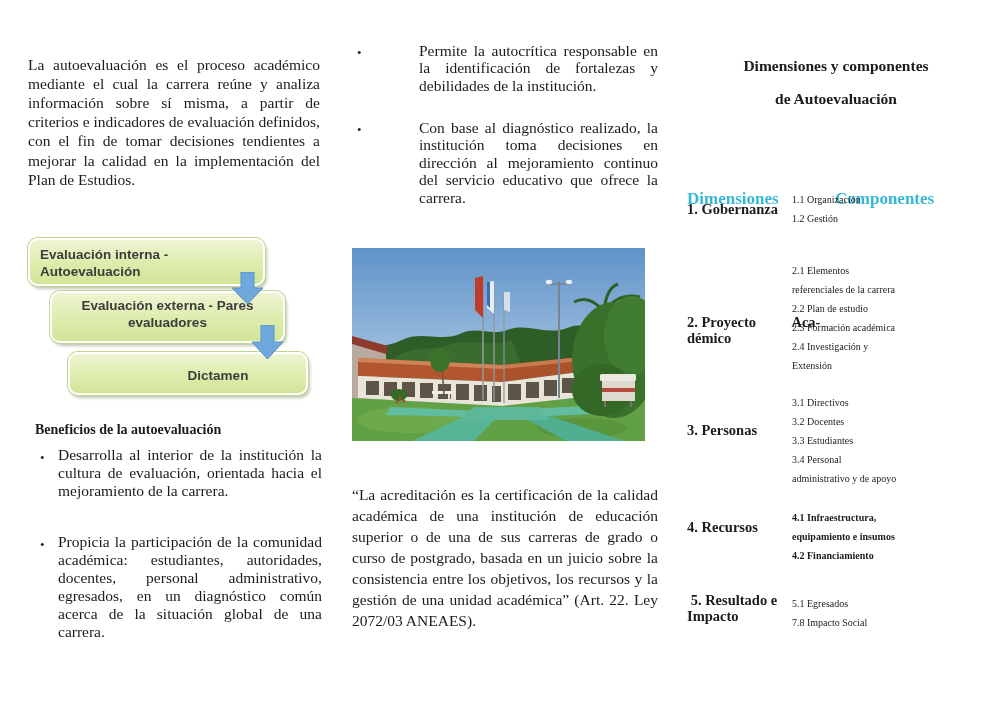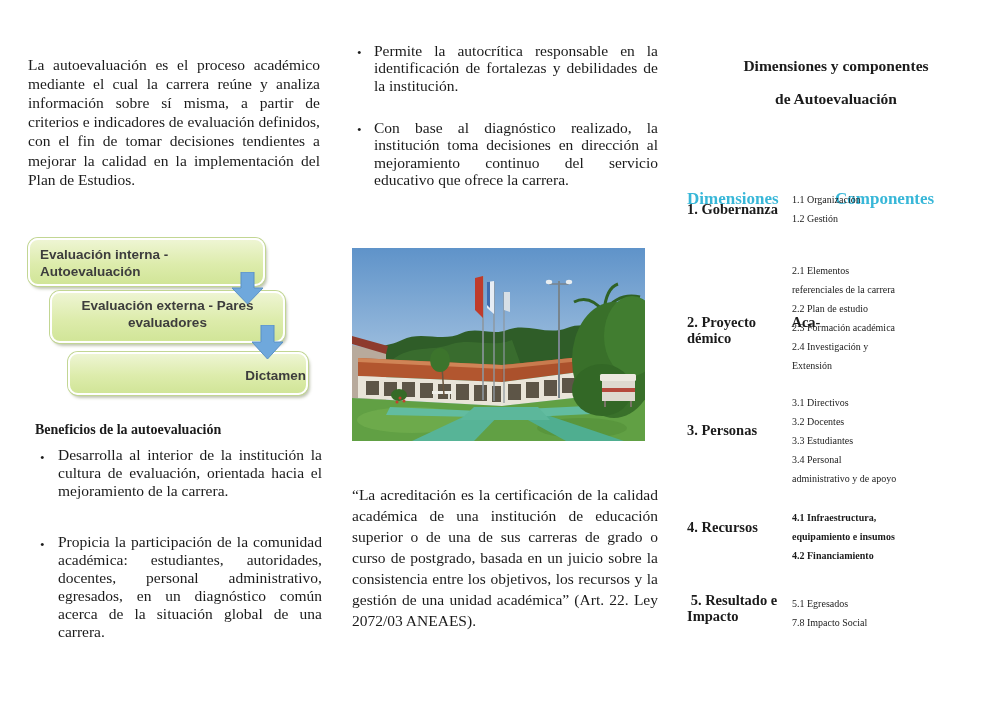--- a/index.html
+++ b/index.html
@@ -15,38 +15,38 @@
   .fc-box {
     position:absolute; border-radius:10px; box-sizing:border-box;
     background:linear-gradient(180deg,#eef5d3 0%, #ddecac 55%, #d1e598 100%);
     border:2px solid #ffffff;
     box-shadow:0 0 0 1px #c2d693, 2px 3px 3px rgba(120,130,90,0.45);
     font-family:"Liberation Sans", sans-serif; font-weight:bold;
     color:#3d3d3d; font-size:13.5px; line-height:17px; white-space:pre-line;
   }
   .fc-b1 { left:28px; top:238px; width:237px; height:48px; padding:6px 2px 0 10px; text-align:left; }
   .fc-b2 { left:50px; top:291px; width:235px; height:52px; padding-top:4px; text-align:center; }
-  .fc-b3 { left:68px; top:352px; width:240px; height:43px; padding:13px 0 0 60px; text-align:right; }
+  .fc-b3 { left:68px; top:352px; width:240px; height:43px; padding:13px 0 0 60px; text-align:center; }
   .fc-arrow { position:absolute; z-index:3; }
   .fc-a1 { left:232px; top:272px; }
   .fc-a2 { left:252px; top:325px; }
 
   .benefits-heading { left:35px; top:410px; width:270px; font-size:14px; font-weight:bold; }
 
   .bullet { display:flex; position:absolute; }
   .bullet .mk { font-size:13px; padding-top:3px; }
   .lb { left:28px; width:294px; font-size:15.5px; line-height:18px; }
   .lb .mk { flex:0 0 30px; padding-left:12px; box-sizing:border-box; }
   .lb .tx { flex:1; text-align:justify; }
   .b-l1 { top:446px; } .b-l2 { top:533px; }
 
   
   .mb { left:350px; width:308px; font-size:15.5px; line-height:17.4px; }
   .mb .mk { flex:0 0 24px; padding-left:7px; box-sizing:border-box; padding-top:2px; }
-  .mb .tx { flex:1; text-align:justify; }
+  .mb .tx { flex:1; text-align:justify;margin-left:45px; }
   .b-m1 { top:42px; } .b-m2 { top:119px; }
 
   .photo { left:352px; top:248px; width:293px; height:193px; }
   .photo svg { display:block; }
   .quote { left:352px; top:468px; width:306px; font-size:15.5px; line-height:21px; text-align:justify; }
 
   
   .r-title { left:687px; width:298px; text-align:center; font-weight:bold; font-size:15.5px; }
   .rt1 { top:57px; } .rt2 { top:90px; }
   .r-col-h { top:150px; font-size:17px; font-weight:bold; color:#38b7d8;margin-top:39px; }

